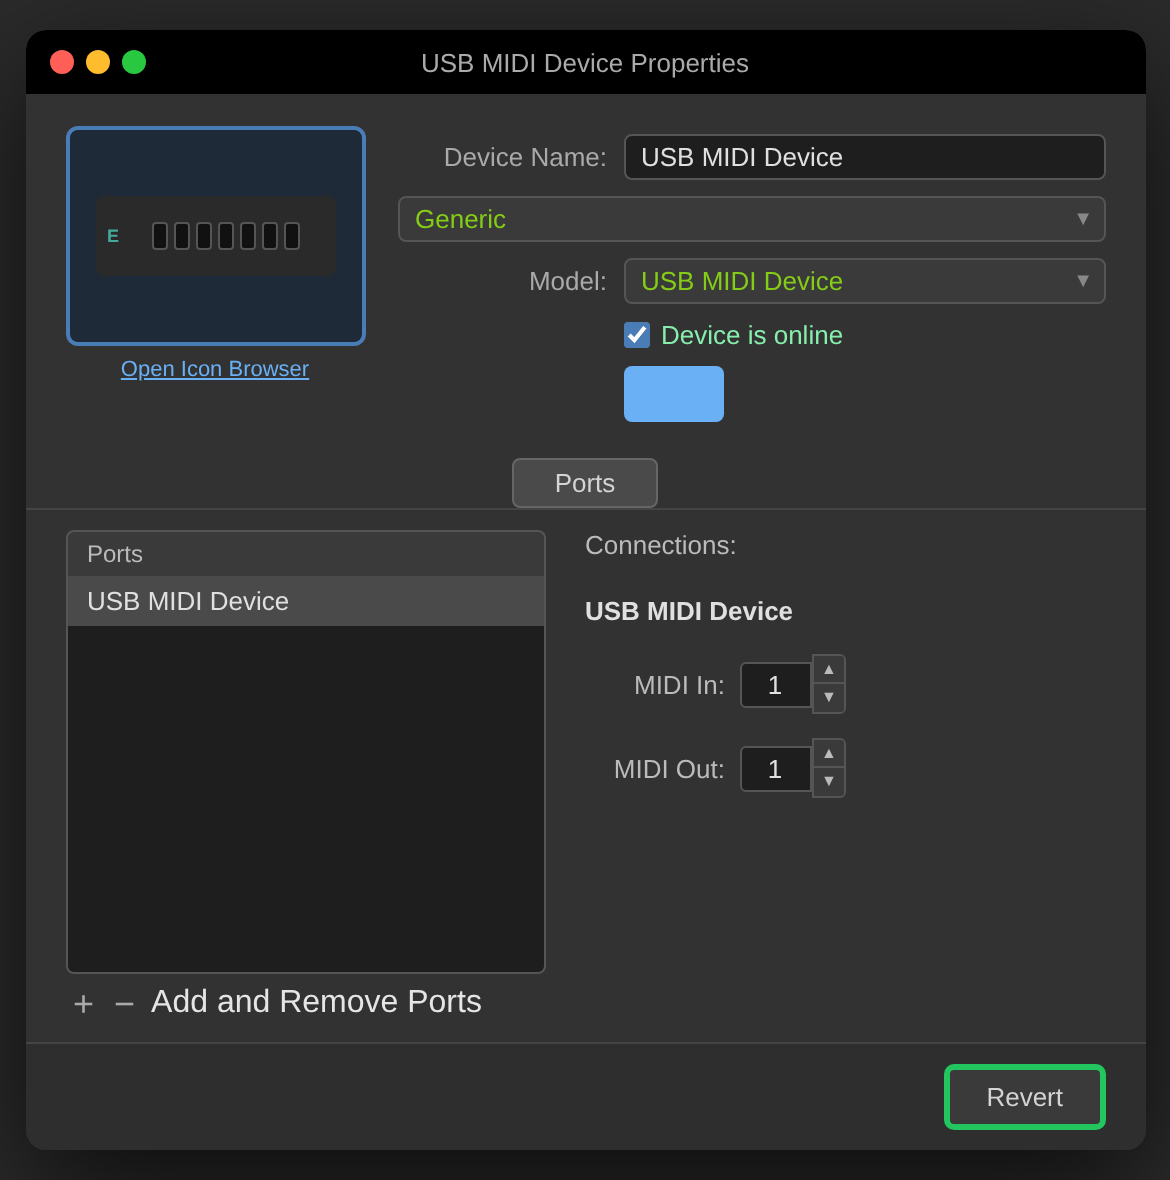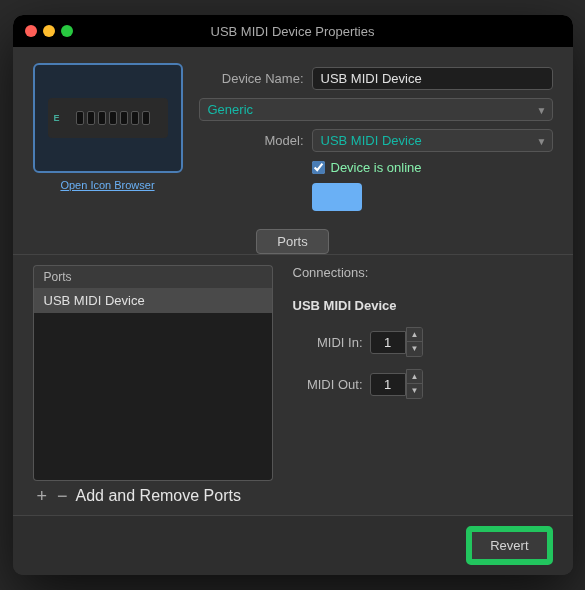--- a/index.html
+++ b/index.html
@@ -181,21 +181,21 @@
       flex: 1;
       position: relative;
     }
 
     .select-wrapper select {
       width: 100%;
       background: #3a3a3a;
       border: 1px solid #555;
       border-radius: 4px;
       padding: 3px 8px;
-      color: #14b8a6;
+      color: #84cc16;
       font-size: 13px;
       outline: none;
       appearance: none;
       -webkit-appearance: none;
     }
 
     .select-arrow {
       position: absolute;
       right: 6px;
       top: 50%;
@@ -406,21 +406,21 @@
       justify-content: flex-end;
       gap: 8px;
       flex-shrink: 0;
     }
 
     .btn {
       padding: 6px 18px;
       border-radius: 5px;
       font-size: 13px;
       cursor: pointer;
-      border: 6px solid #22c55e;
+      border: 3px solid #22c55e;
       background: #3a3a3a;
       color: #d4d4d4;
     }
 
     .btn-primary {
       background: #4a7db5;
       border-color: #3a6da0;
       color: #fff;
     }
 

